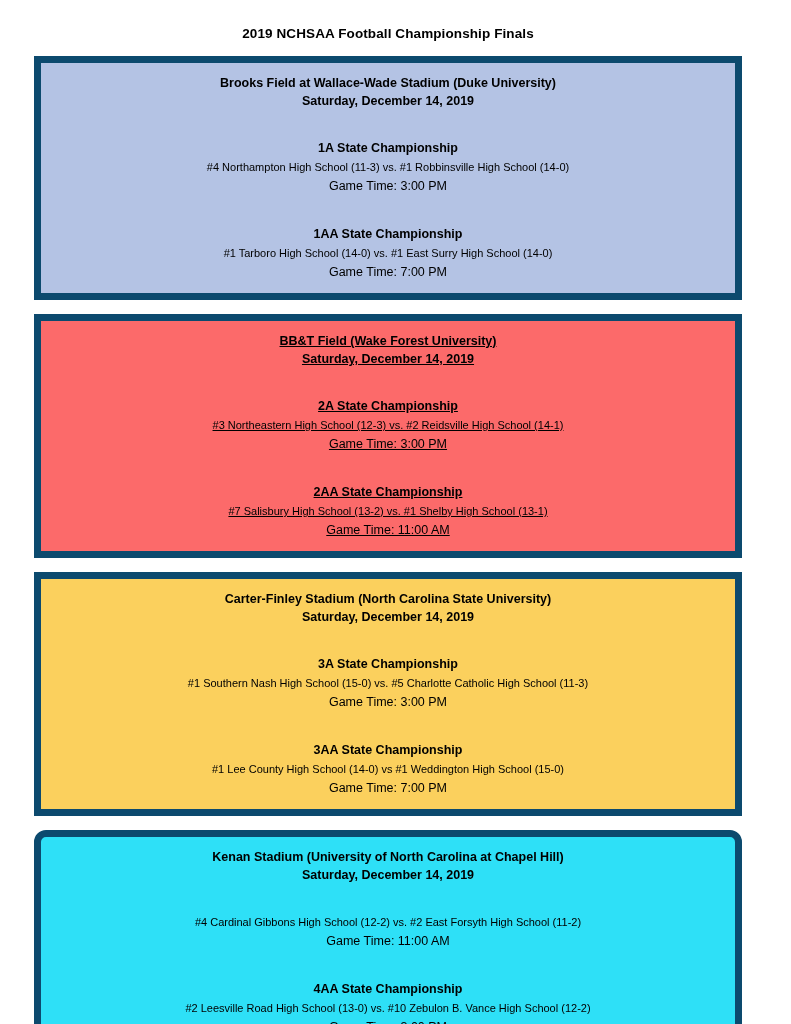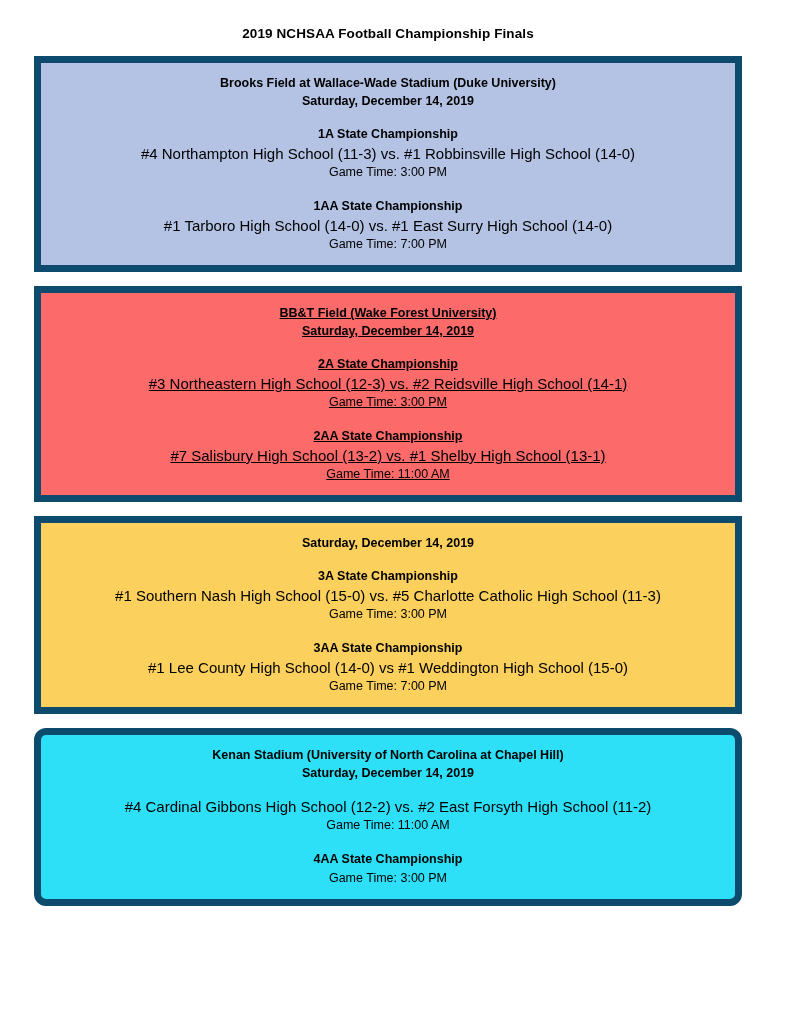--- a/index.html
+++ b/index.html
@@ -48,31 +48,31 @@
     font-weight: bold;
     line-height: 18px;
   }
   .venue-date {
     text-align: center;
     font-size: 12.5px;
     font-weight: bold;
     line-height: 18px;
   }
   .game {
-    margin-top: 15px;
+    margin-top: 29px;
   }
   .game-title {
     text-align: center;
     font-size: 12.5px;
     font-weight: bold;
     line-height: 19px;
   }
   .game-matchup {
     text-align: center;
-    font-size: 15px;
+    font-size: 11px;
     line-height: 19px;
   }
   .game-time {
     text-align: center;
     font-size: 12.5px;
     line-height: 19px;
   }
   .venue-1a { background: #b4c3e4; }
   .venue-2a { background: #fc6a6a; text-decoration: underline; }
   .venue-3a { background: #fbd05d; }
@@ -111,20 +111,21 @@
         <div class="game-time">Game Time:  3:00 PM</div>
       </div>
       <div class="game">
         <div class="game-title">2AA State Championship</div>
         <div class="game-matchup">#7 Salisbury High School (13-2) vs. #1 Shelby High School (13-1)</div>
         <div class="game-time">Game Time:  11:00 AM</div>
       </div>
     </div>
 
     <div class="venue-block venue-3a" style="background: rgb(251, 208, 93);">
+      <div class="venue-header">Carter-Finley Stadium (North Carolina State University)</div>
       <div class="venue-date">Saturday, December 14, 2019</div>
       <div class="game">
         <div class="game-title">3A State Championship</div>
         <div class="game-matchup">#1 Southern Nash High School (15-0) vs. #5 Charlotte Catholic High School (11-3)</div>
         <div class="game-time">Game Time:  3:00 PM</div>
       </div>
       <div class="game">
         <div class="game-title">3AA State Championship</div>
         <div class="game-matchup">#1 Lee County High School (14-0) vs #1 Weddington High School (15-0)</div>
         <div class="game-time">Game Time:  7:00 PM</div>
@@ -133,18 +134,19 @@
 
     <div class="venue-block venue-4a" style="background: rgb(46, 224, 247);">
       <div class="venue-header">Kenan Stadium (University of North Carolina at Chapel Hill)</div>
       <div class="venue-date">Saturday, December 14, 2019</div>
       <div class="game">
         <div class="game-matchup">#4 Cardinal Gibbons High School (12-2) vs. #2 East Forsyth High School (11-2)</div>
         <div class="game-time">Game Time:  11:00 AM</div>
       </div>
       <div class="game">
         <div class="game-title">4AA State Championship</div>
+        <div class="game-matchup">#2 Leesville Road High School (13-0) vs. #10 Zebulon B. Vance High School (12-2)</div>
         <div class="game-time">Game Time:  3:00 PM</div>
       </div>
     </div>
 
   </div>
 </div>
 
 </body></html>

